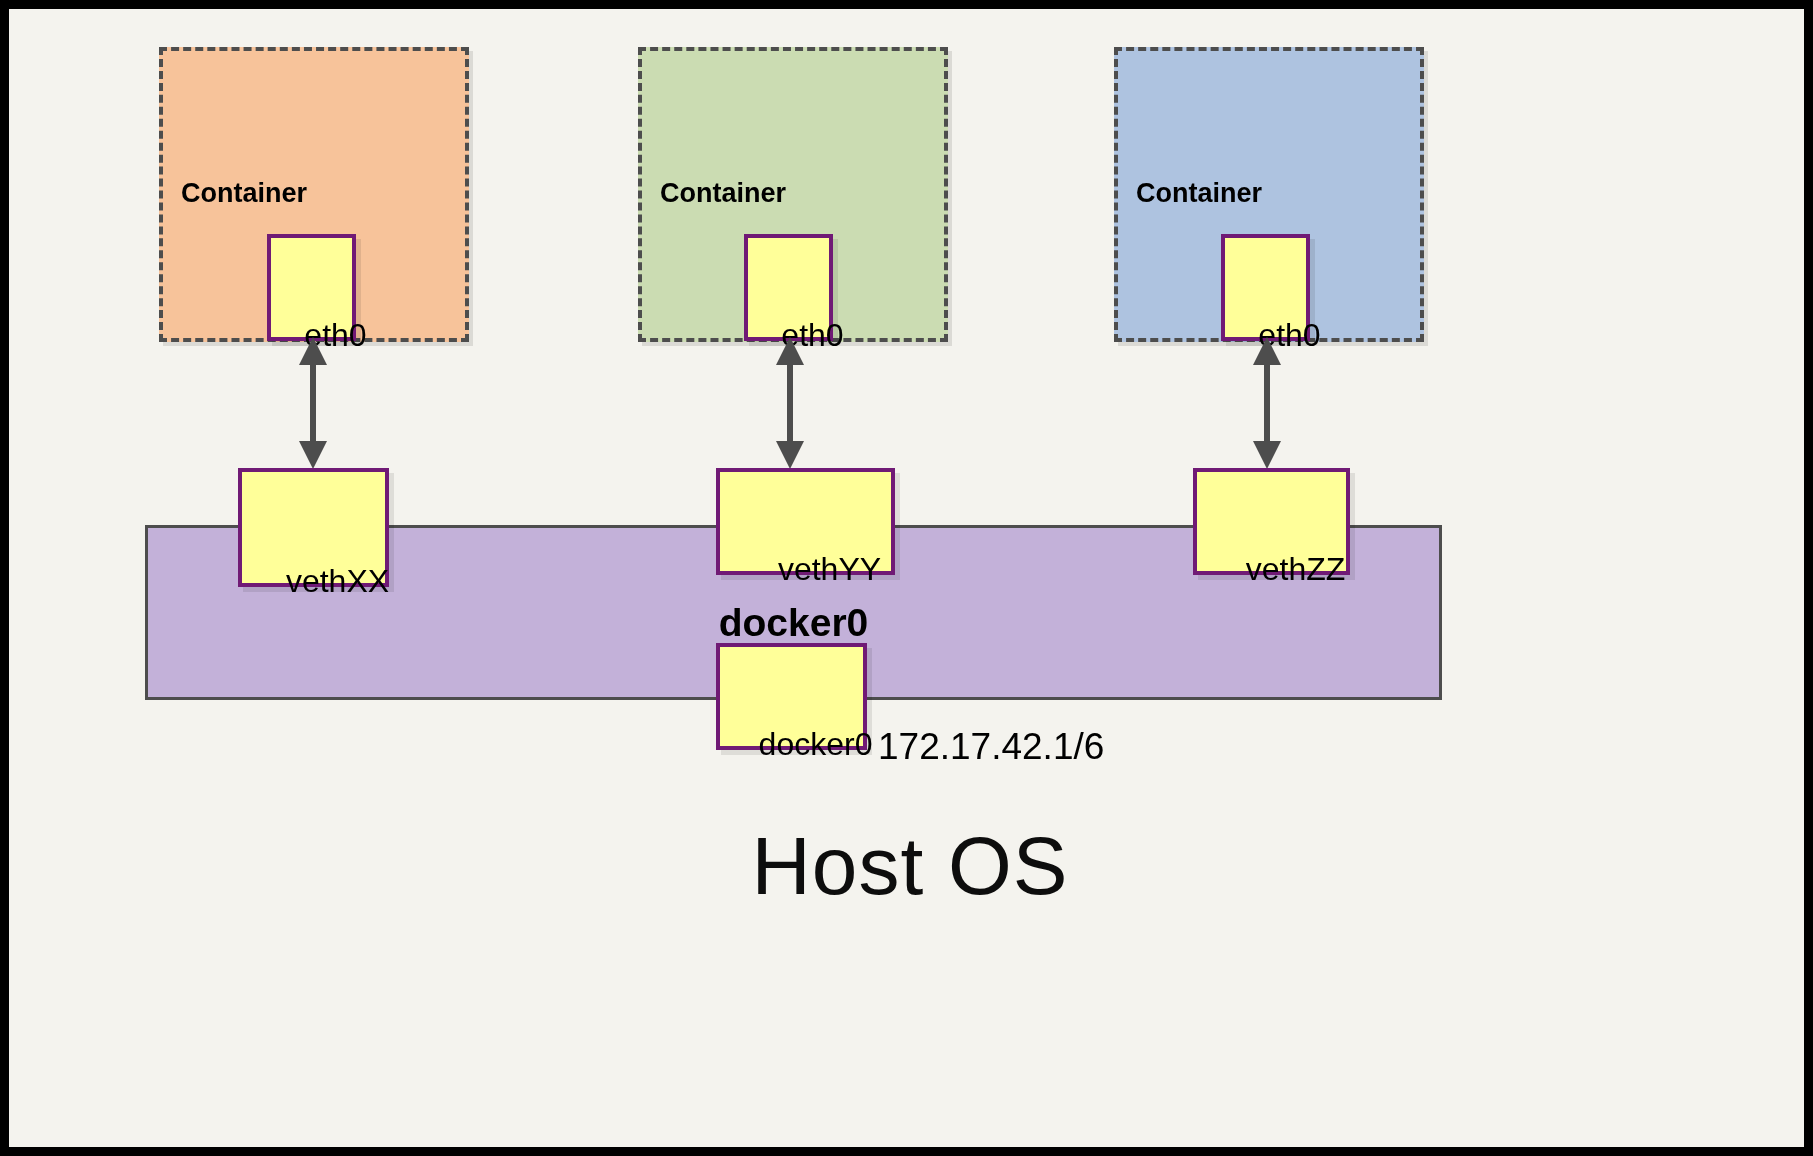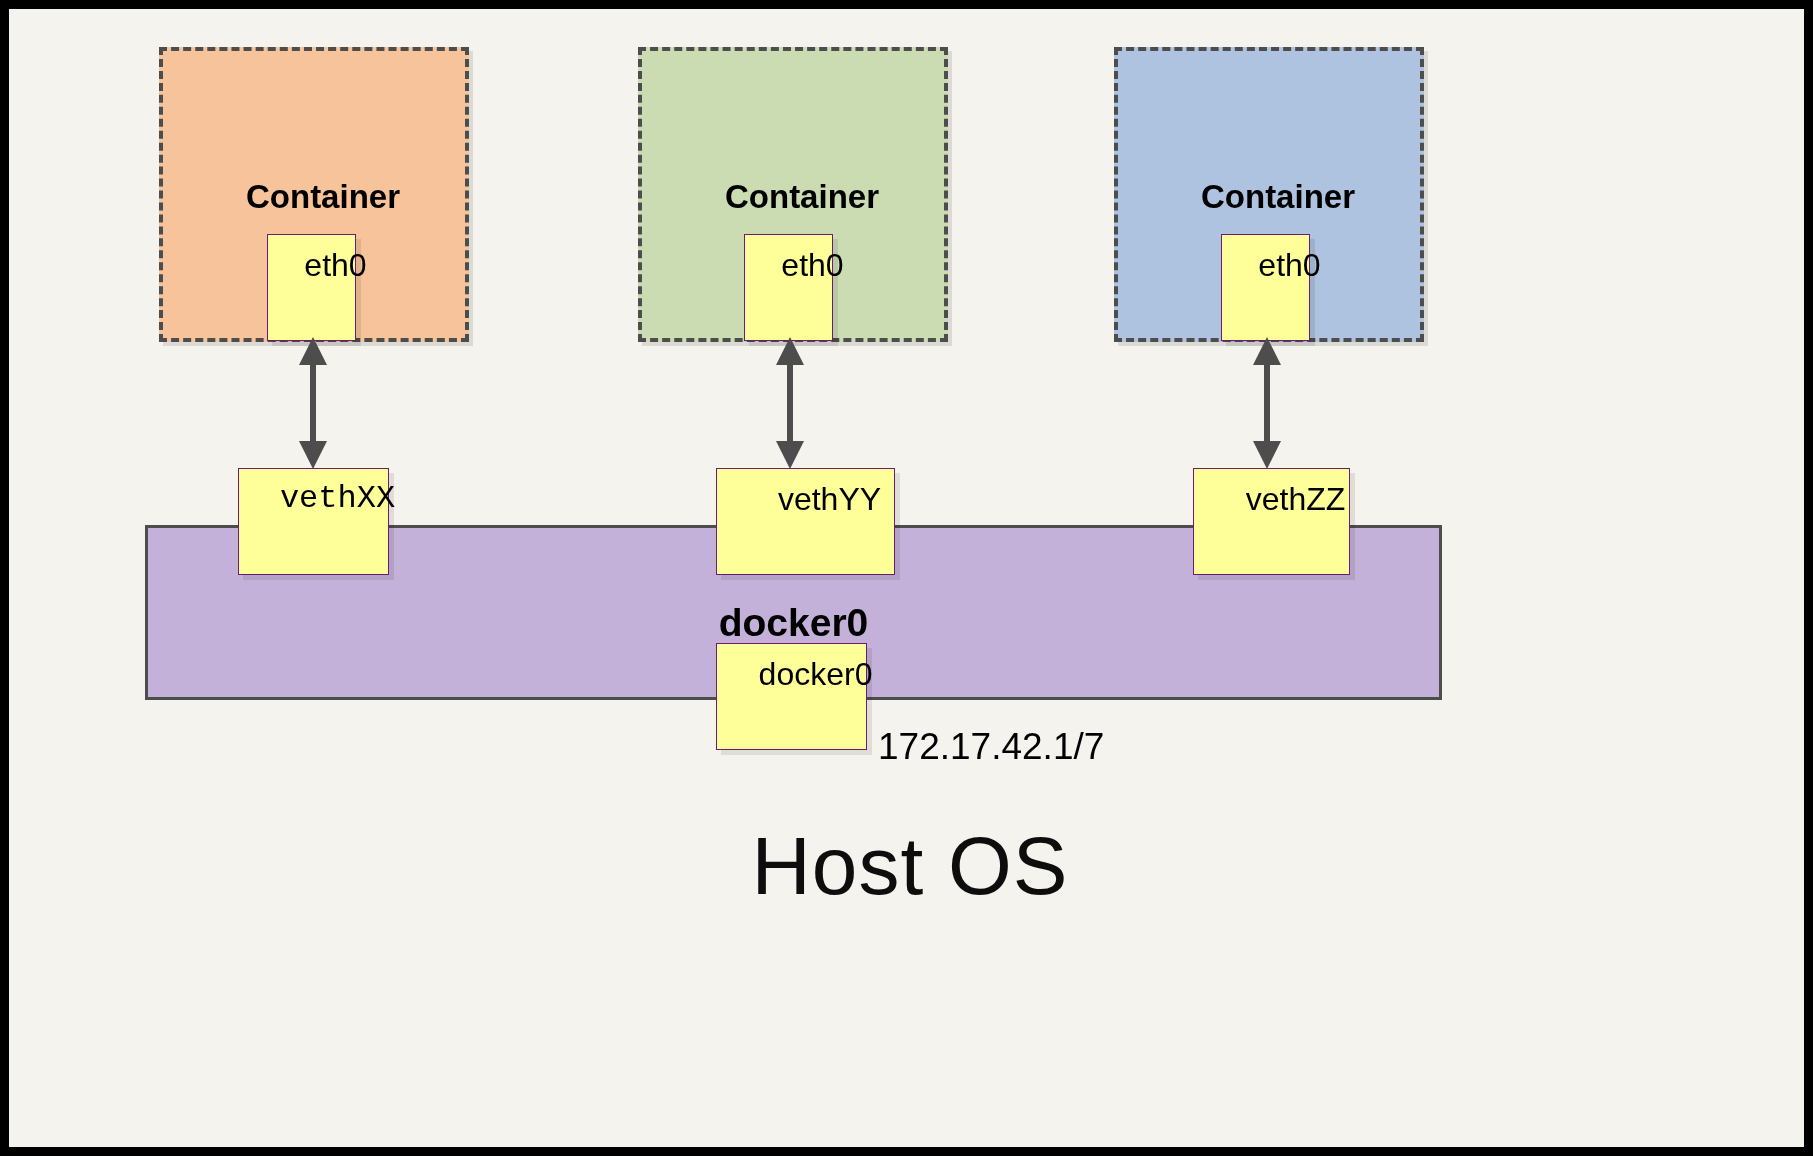--- a/index.html
+++ b/index.html
@@ -36,38 +36,37 @@
   .container-box {
     position: absolute;
     box-sizing: border-box;
     border: 4px dashed #4d4d4d;
     box-shadow: 4px 4px 0 0 rgba(0,0,0,0.10);
   }
   .container-title {
     position: absolute;
     left: 0;
     right: 0;
-    text-align: center;
     font-weight: bold;
-    font-size: 33px;
+    font-size: 27px;
     color: #000000;
     letter-spacing: 0px;
     white-space: nowrap;
     padding-left: 18px;
   }
 
   
   .iface-box {
     position: absolute;
     box-sizing: border-box;
     background: #ffff99;
-    border: 1px solid #701a75;
+    border: 4px solid #701a75;
     box-shadow: 5px 5px 0 0 rgba(0,0,0,0.09);
     display: flex;
-    align-items: flex-start;
+    align-items: flex-end;
     justify-content: center;
     padding-left: 48px;
   }
   .iface-label {
     font-size: 32px;
     color: #000000;
     white-space: nowrap;
     line-height: 1;
   }
 
@@ -155,34 +154,34 @@
     <svg class="arrow" style="left:1238px; top:328px;" width="40" height="132" viewBox="0 0 40 132">
       <line x1="20" y1="20" x2="20" y2="112" stroke="#4d4d4d" stroke-width="6"></line>
       <polygon points="20,0 34,28 6,28" fill="#4d4d4d"></polygon>
       <polygon points="20,132 34,104 6,104" fill="#4d4d4d"></polygon>
     </svg>
 
     <div id="bridge-bar" style="left:136px; top:516px; width:1297px; height:175px;">
       <div id="bridge-title" style="top:73px;">docker0</div>
     </div>
 
-    <div class="iface-box" style="left:229px; top:459px; width:151px; height:107px;font-family:Liberation Mono, monospace;">
+    <div class="iface-box" style="left:229px; top:459px; width:151px; height:119px;">
       <span class="iface-label" style="position:relative; top:14px;">vethXX</span>
     </div>
 
     <div class="iface-box" style="left:707px; top:459px; width:179px; height:107px;">
       <span class="iface-label" style="position:relative; top:14px;">vethYY</span>
     </div>
 
     <div class="iface-box" style="left:1184px; top:459px; width:157px; height:107px;">
       <span class="iface-label" style="position:relative; top:14px;">vethZZ</span>
     </div>
 
     <div class="iface-box" style="left:707px; top:634px; width:151px; height:107px;">
       <span class="iface-label" style="position:relative; top:14px;">docker0</span>
     </div>
 
-    <div id="bridge-ip" style="left:869px; top:717px;">172.17.42.1/7</div>
+    <div id="bridge-ip" style="left:869px; top:717px;">172.17.42.1/6</div>
 
     <div id="host-os-label" style="top:810px;">Host OS</div>
 
   </div>
 </div>
 
 </body></html>

